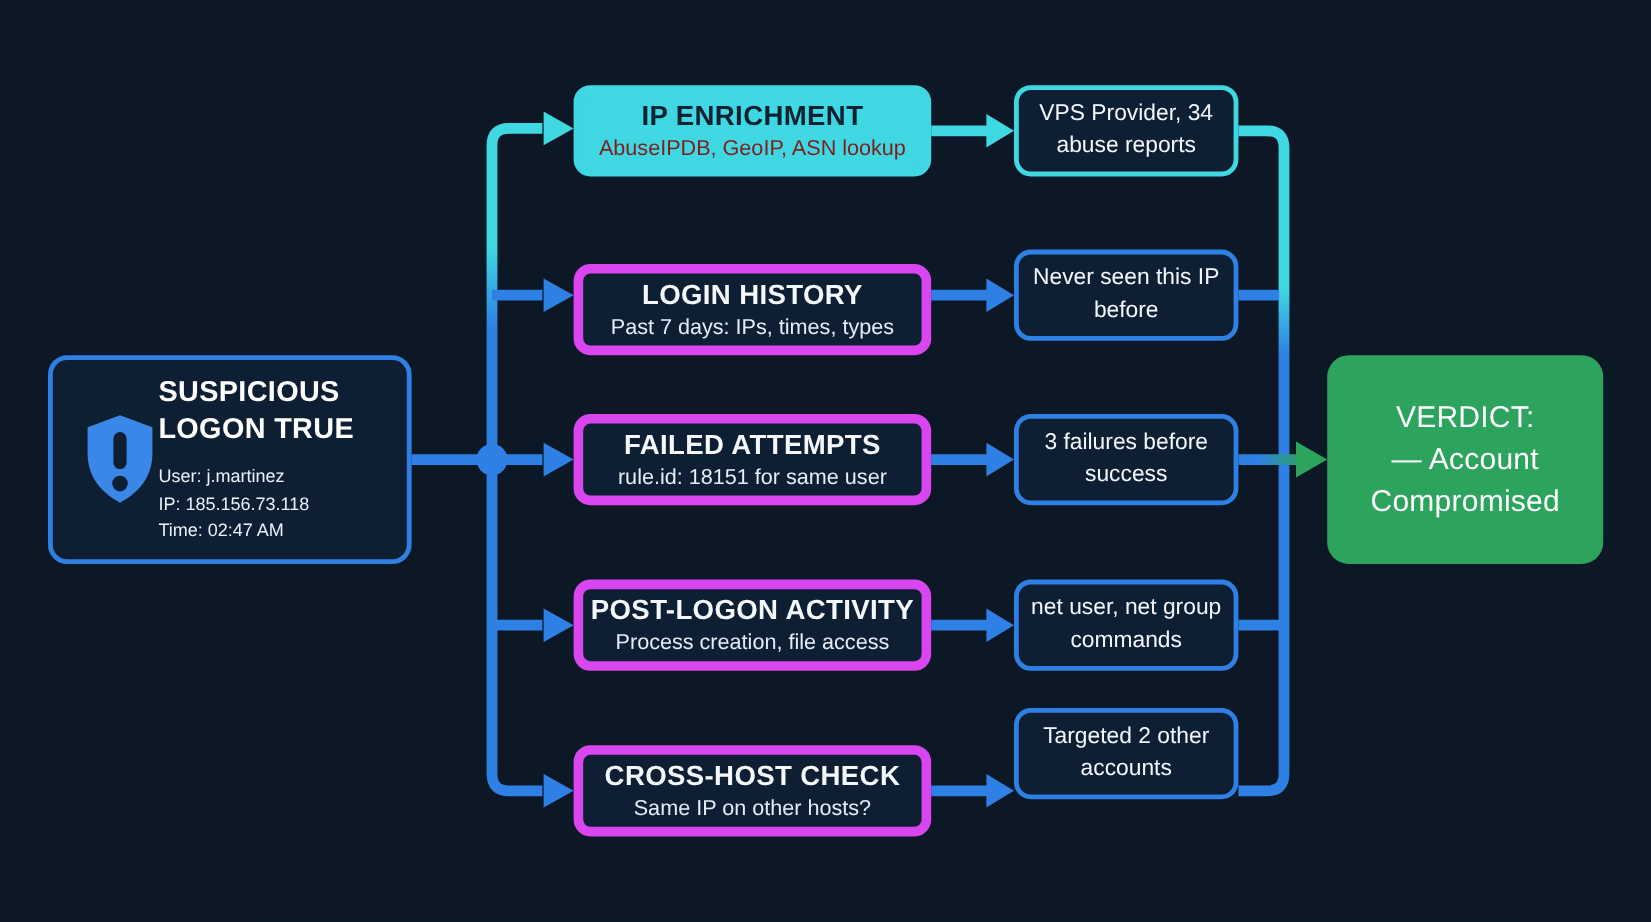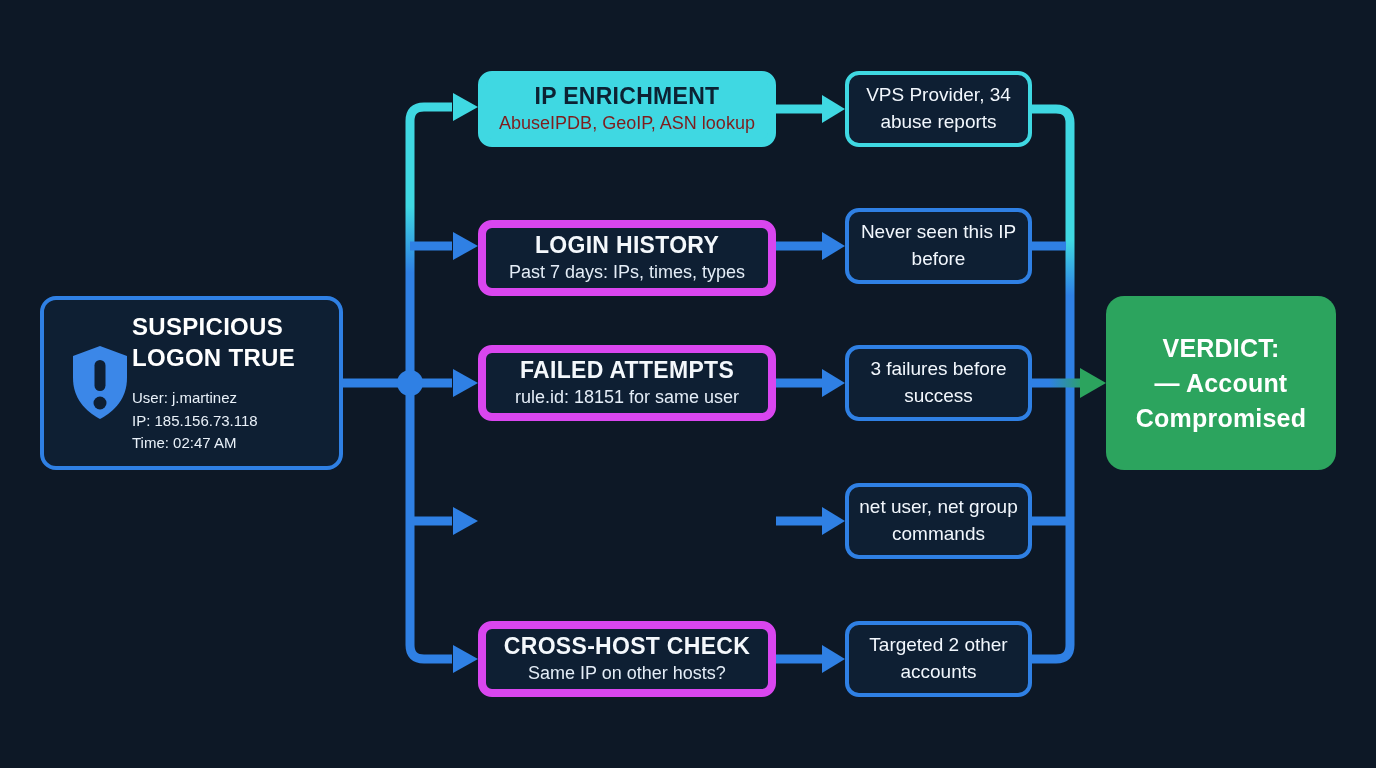--- a/index.html
+++ b/index.html
@@ -39,21 +39,21 @@
     color:#f2f7fd;display:flex;align-items:center;justify-content:center;
     text-align:center;font-size:19px;line-height:1.4;padding:0 2px;
   }
   .result-box.cyan-border{border-color:#3fd8e2;}
 
   
   .verdict-box{
     left:1106px;top:296px;width:230px;height:174px;
     background:#2ca45e;border-radius:18px;color:#ffffff;
     display:flex;flex-direction:column;justify-content:center;
-    text-align:center;font-size:25px;font-weight:bold;line-height:1.4;letter-spacing:.2px;
+    text-align:center;font-size:25px;font-weight:normal;line-height:1.4;letter-spacing:.2px;
   }
 </style>
 </head>
 <body>
 
 <div class="stage">
 
   <svg class="connectors" width="1376" height="768" viewBox="0 0 1376 768">
     <defs>
       <linearGradient id="gl" gradientUnits="userSpaceOnUse" x1="0" y1="107" x2="0" y2="659">
@@ -140,38 +140,42 @@
     <div class="check-sub">AbuseIPDB, GeoIP, ASN lookup</div>
   </div>
   <div class="box check-box" style="top:220px">
     <div class="check-title">LOGIN HISTORY</div>
     <div class="check-sub">Past 7 days: IPs, times, types</div>
   </div>
   <div class="box check-box" style="top:345px">
     <div class="check-title">FAILED ATTEMPTS</div>
     <div class="check-sub">rule.id: 18151 for same user</div>
   </div>
+  <div class="box check-box" style="top:483px">
+    <div class="check-title">POST-LOGON ACTIVITY</div>
+    <div class="check-sub">Process creation, file access</div>
+  </div>
   <div class="box check-box" style="top:621px">
     <div class="check-title">CROSS-HOST CHECK</div>
     <div class="check-sub">Same IP on other hosts?</div>
   </div>
 
   <div class="box result-box cyan-border" style="top:71px">
     <span>VPS Provider, 34 abuse reports</span>
   </div>
   <div class="box result-box" style="top:208px">
     <span>Never seen this IP before</span>
   </div>
   <div class="box result-box" style="top:345px">
     <span>3 failures before success</span>
   </div>
   <div class="box result-box" style="top:483px">
     <span>net user, net group commands</span>
   </div>
-  <div class="box result-box" style="top:621px">
+  <div class="box result-box" style="top:590px">
     <span>Targeted 2 other accounts</span>
   </div>
 
   <div class="box verdict-box">
     <div>VERDICT:</div>
     <div>— Account</div>
     <div>Compromised</div>
   </div>
 
 </div>

